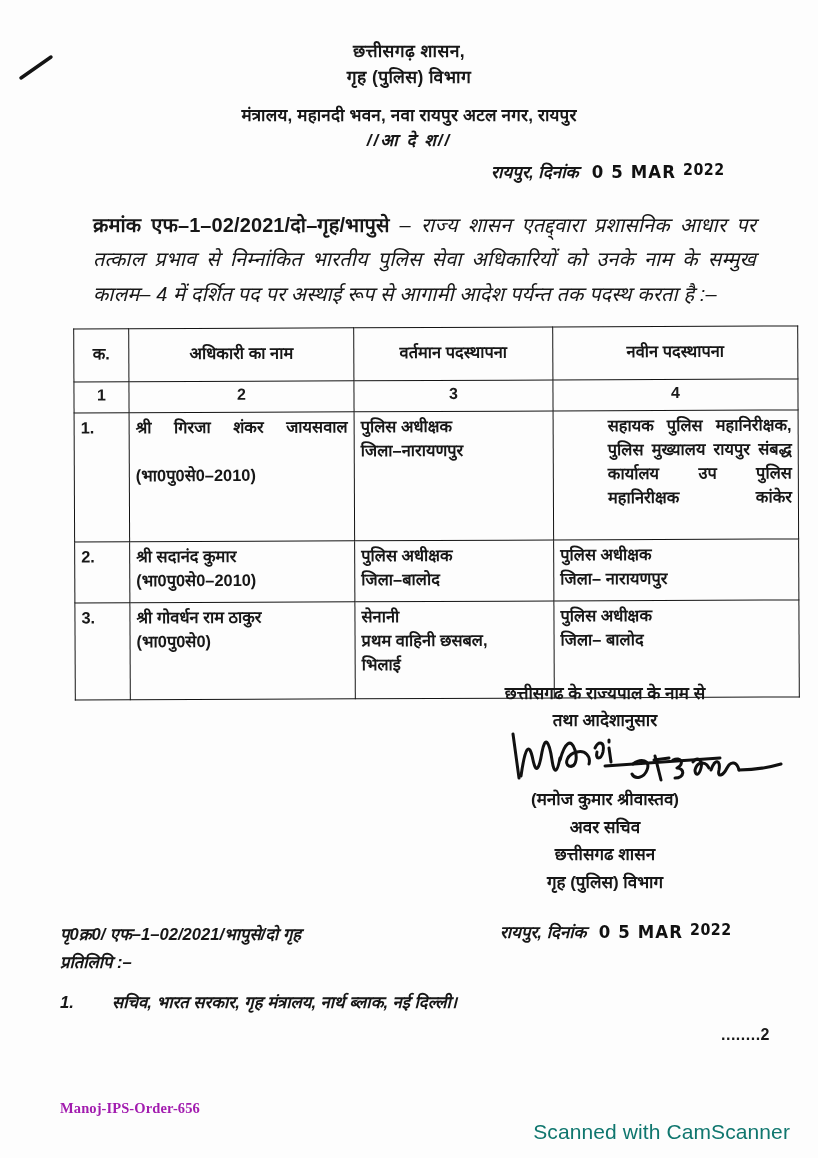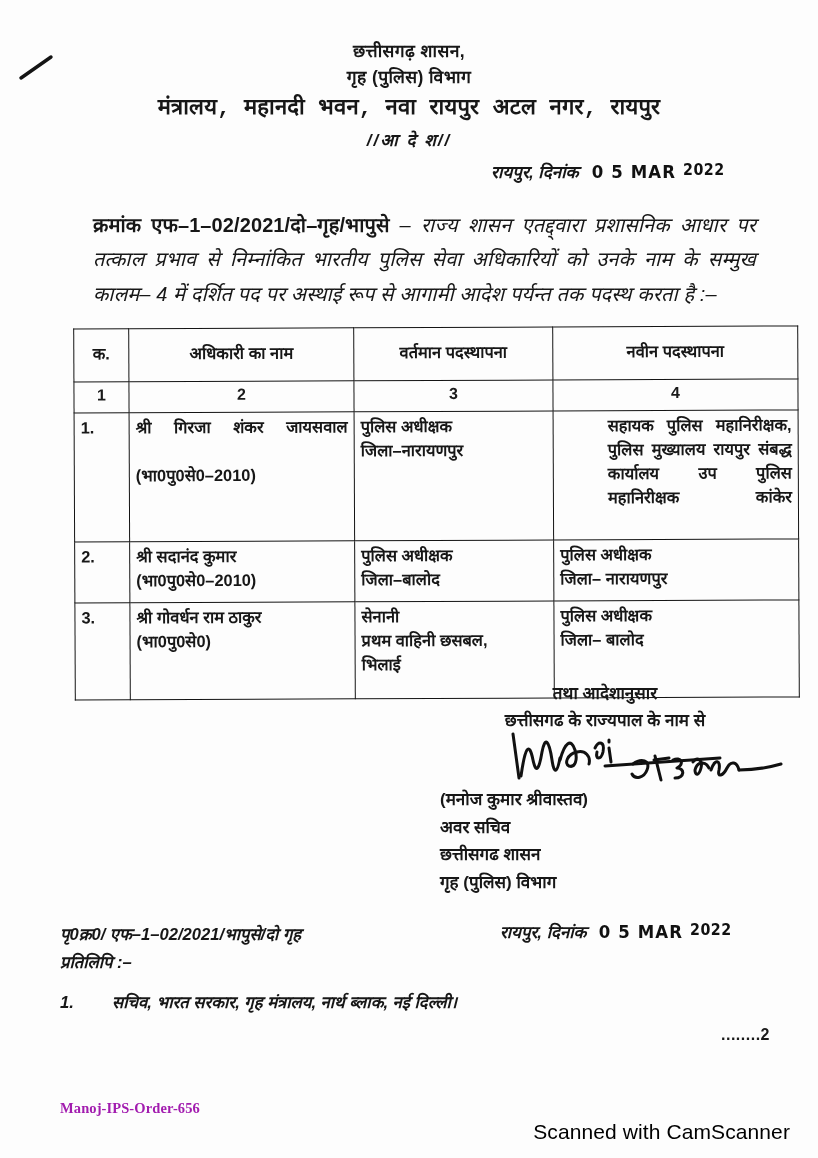--- a/index.html
+++ b/index.html
@@ -51,25 +51,24 @@
     font-size: 17.5px;
     letter-spacing: .4px;
     font-weight: 600;
   }
   .lh-line2 {
     font-size: 17.5px;
     letter-spacing: .4px;
     font-weight: 600;
   }
   .lh-line3 {
-    font-size: 22px;
+    font-size: 17px;
     letter-spacing: .2px;
     font-weight: 600;
-    margin-top: 1px;
-    font-family: Liberation Mono, monospace;
+    margin-top: 12px;
   }
 
   .order-word {
     position: absolute;
     left: 0;
     right: 0;
     top: 128px;
     text-align: center;
     font-size: 17px;
     font-weight: 600;
@@ -204,21 +203,21 @@
     height: 62px;
     pointer-events: none;
   }
   .signature svg { display: block; }
 
   .signatory {
     position: absolute;
     left: 440px;
     top: 786px;
     width: 330px;
-    text-align: left;
+    text-align: center;
     font-size: 17px;
     line-height: 1.62;
     font-weight: 600;
   }
 
   
   .endorse-ref {
     position: absolute;
     left: 60px;
     top: 922px;
@@ -276,21 +275,21 @@
     letter-spacing: .1px;
     color: #a21caf;
   }
 
   .camscanner {
     position: absolute;
     right: 28px;
     bottom: 14px;
     font-family: "Liberation Sans", sans-serif;
     font-size: 21px;
-    color: #000000;
+    color: #0f766e;
     letter-spacing: .1px;
   }
 </style>
 </head>
 <body>
 
 <div class="page">
 
   <div class="pen-mark">
     <svg width="38" height="30" viewBox="0 0 38 30">
@@ -375,22 +374,22 @@
         </td>
         <td class="hindi">
           <div>पुलिस अधीक्षक</div>
           <div>जिला– बालोद</div>
         </td>
       </tr>
     </tbody>
   </table>
 
   <div class="closing hindi">
+    <div>छत्तीसगढ के राज्यपाल के नाम से</div>
     <div>तथा आदेशानुसार</div>
-    <div>छत्तीसगढ के राज्यपाल के नाम से</div>
   </div>
 
   <div class="signature">
     <svg width="300" height="62" viewBox="0 0 300 62">
       <g fill="none" stroke="#111" stroke-width="3" stroke-linecap="round" stroke-linejoin="round">
         <path d="M8 4 L14 48"></path>
         <path d="M16 46 C20 18, 24 10, 28 30 C31 44, 34 40, 37 22 C40 6, 44 10, 47 30 C49 44, 52 44, 55 28"></path>
         <path d="M55 30 C60 12, 66 8, 70 20 C73 30, 70 38, 64 36 C59 34, 62 24, 72 22 C80 20, 86 26, 84 34"></path>
         <path d="M90 18 C94 10, 100 12, 98 22 C96 30, 90 30, 92 22"></path>
         <path d="M104 10 L104 12"></path>

